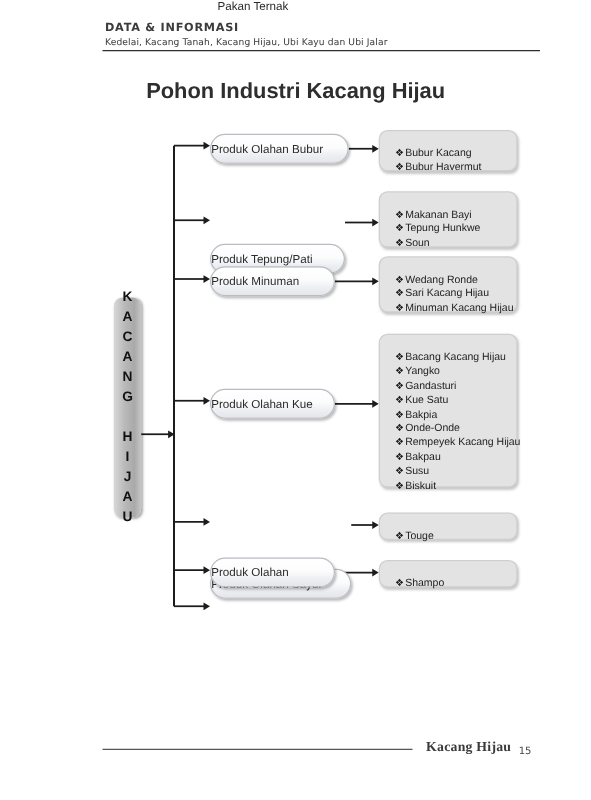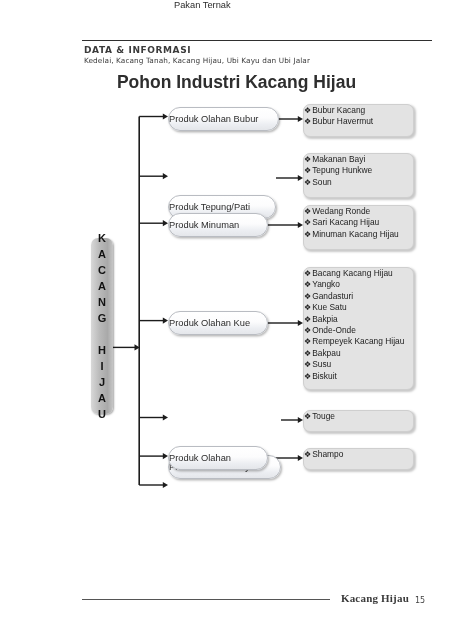--- a/index.html
+++ b/index.html
@@ -4,28 +4,28 @@
 <style>
   html,body{margin:0;padding:0;}
   body{width:473px;height:640px;background:#ffffff;overflow:hidden;
        font-family:"Liberation Sans", sans-serif;}
   #page{position:relative;width:473px;height:640px;background:#fff;}
   .abs{position:absolute;}
 
   
   #runhead{left:84px;top:18px;width:360px;}
   #runhead .rh-title{font-size:9px;font-weight:700;letter-spacing:.6px;color:#3b3b3b;
-        font-family:"DejaVu Sans", sans-serif;line-height:11px;margin-top:27px;}
+        font-family:"DejaVu Sans", sans-serif;line-height:11px;}
   #runhead .rh-sub{font-size:7.3px;color:#3b3b3b;letter-spacing:.1px;
         font-family:"DejaVu Sans", sans-serif;line-height:10px;margin-top:0px;}
   #headrule{left:82px;top:40px;width:350px;height:1.4px;background:#2f2f2f;}
 
   
   #ptitle{left:0px;top:62px;width:473px;text-align:center;font-size:17.5px;
-      font-weight:700;color:#2e2e2e;font-family:"Liberation Sans", sans-serif;margin-top:10px;}
+      font-weight:700;color:#2e2e2e;font-family:"Liberation Sans", sans-serif;}
 
   
   #root{left:91px;top:238px;width:22px;height:176px;border-radius:7px;
      background:linear-gradient(to right,#d8d8d8 0%,#b9b9b9 40%,#a9a9a9 75%,#c6c6c6 100%);
      box-shadow:1px 1px 2px rgba(0,0,0,.35);
      display:flex;align-items:center;justify-content:center;}
   #root .rlabel{font-size:11px;font-weight:700;color:#111;line-height:16px;
      text-align:center;font-family:"Liberation Sans", sans-serif;letter-spacing:0px;}
 
   
@@ -33,21 +33,21 @@
      background:linear-gradient(to bottom,#ffffff 0%,#fcfcfd 45%,#eceef2 75%,#e4e6ea 100%);
      border:1px solid #b9bcc2;
      box-shadow:1.2px 1.6px 2.2px rgba(0,0,0,.28);
      display:flex;align-items:center;justify-content:flex-start;box-sizing:border-box;}
   .pill span{font-size:9.3px;color:#2b2b2b;white-space:nowrap;font-family:"Liberation Sans", sans-serif;}
 
   
   .box{position:absolute;left:303px;width:111px;border-radius:7px;
      background:#e3e3e3;border:1px solid #cfcfcf;
      box-shadow:1.2px 1.6px 2.2px rgba(0,0,0,.22);box-sizing:border-box;}
-  .box ul{margin:0;padding:0;list-style:none;}
+  .box ul{margin:0;padding:12px;list-style:none;}
   .box li{font-size:8.4px;color:#1c1c1c;line-height:11.4px;white-space:nowrap;
      font-family:"Liberation Sans", sans-serif;}
   .box li .bl{font-family:"DejaVu Sans", sans-serif;font-size:8px;padding-right:1px;}
 
   
   #leaf{left:174px;font-size:9.3px;color:#2b2b2b;font-family:"Liberation Sans", sans-serif;}
 
   
   svg#wires{position:absolute;left:0;top:0;width:473px;height:640px;}
 

